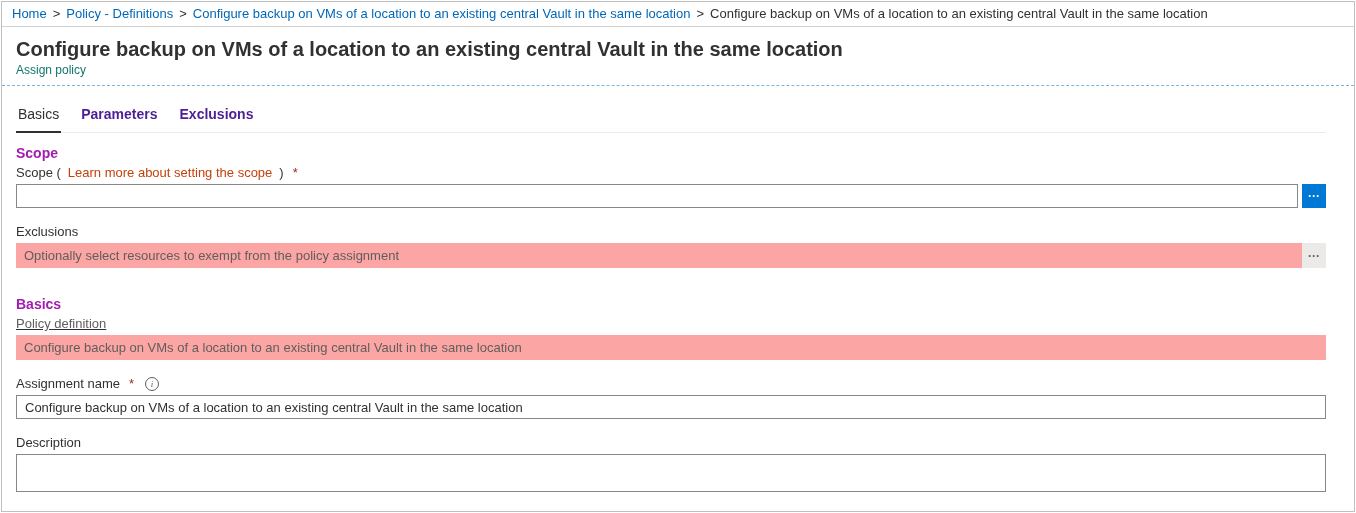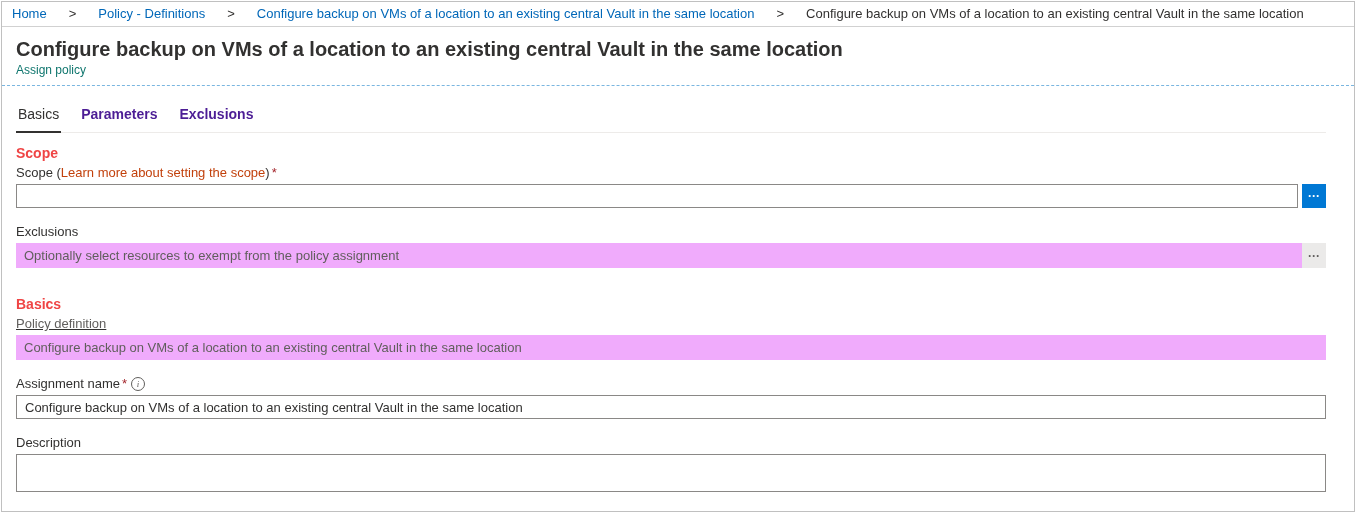--- a/index.html
+++ b/index.html
@@ -19,21 +19,21 @@
     .outer {
       border: 1px solid #c0c0c0;
       width: 1354px;
       height: 511px;
       margin: 1px;
       position: relative;
     }
     .breadcrumb {
       display: flex;
       align-items: flex-end;
-      gap: 22px;
+      gap: 6px;
       padding: 4px 10px 5px 10px;
       font-size: 13px;
       border-bottom: 1px solid #d1d1d1;
       white-space: nowrap;
       overflow: hidden;
     }
     .breadcrumb a {
       color: #0067b8;
       text-decoration: none;
       cursor: pointer;
@@ -88,28 +88,28 @@
       left: 0;
       right: 0;
       bottom: -1px;
       height: 2px;
       background: #323130;
     }
     .section-heading {
       font-size: 14px;
       font-weight: 600;
       margin-bottom: 4px;
-      color: #ef4444;
+      color: #a21caf;
     }
     .field-label {
       font-size: 13px;
       margin-bottom: 4px;
       display: flex;
       align-items: center;
-      gap: 0;
+      gap: 7px;
       color: #323130;
     }
     .field-label .muted {
       color: #605e5c;
     }
     .learn-link {
       color: #c2410c;
       text-decoration: none;
       cursor: pointer;
     }
@@ -134,21 +134,21 @@
       font-size: 13px;
       font-family: inherit;
       color: #323130;
       background: #fff;
     }
     .input::placeholder {
       color: #868482;
     }
     .readonly-box {
       flex: 1;
-      background: #f0abfc;
+      background: #fca5a5;
       color: #605e5c;
       font-size: 13px;
       padding: 4px 8px;
       line-height: 17px;
     }
     .scope-btn {
       width: 24px;
       height: 24px;
       background: #0078d4;
       color: #fff;

